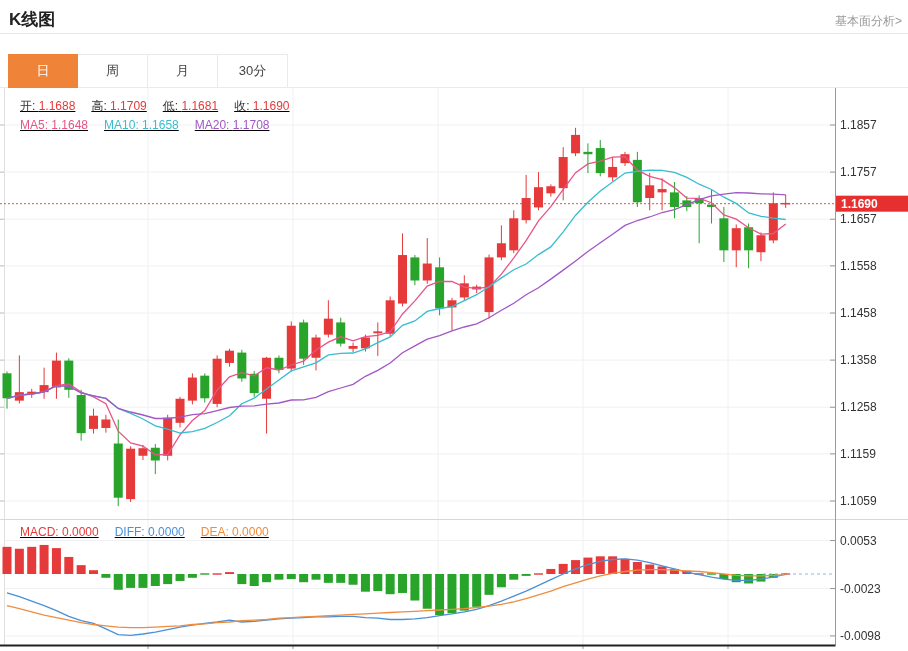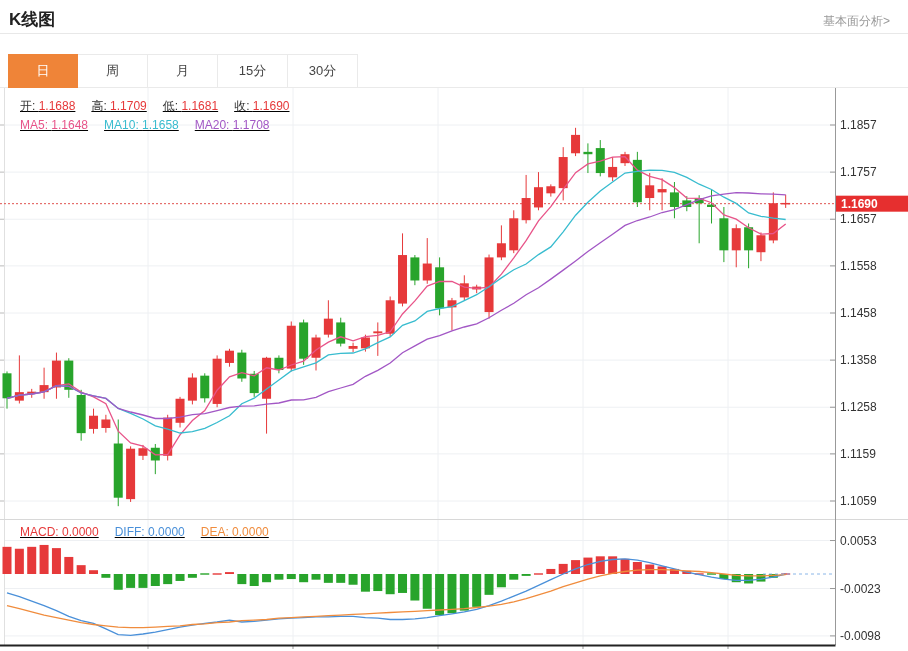--- a/index.html
+++ b/index.html
@@ -1,19 +1,19 @@
 <!DOCTYPE html>
 <html><head>
 <meta charset="utf-8">
 <style>
   html,body{margin:0;padding:0;background:#fff;}
   #app{position:relative;width:908px;height:651px;background:#fff;overflow:hidden;
        font-family:"Liberation Sans","DejaVu Sans",sans-serif;}
   .hdr-title{position:absolute;left:9px;top:8px;font-size:17px;font-weight:bold;color:#222;}
-  .hdr-link{position:absolute;right:18px;top:13px;font-size:12px;color:#999;cursor:pointer;text-decoration:none;}
+  .hdr-link{position:absolute;right:6px;top:13px;font-size:12px;color:#999;cursor:pointer;text-decoration:none;}
   .hdr-rule{position:absolute;left:0;top:33px;width:908px;height:1px;background:#e8e8e8;}
   .tabbar-rule{position:absolute;left:0;top:87px;width:908px;height:1px;background:#eaeaea;}
   .tabbar{position:absolute;left:8px;top:54px;display:flex;}
   .tab{width:70px;height:34px;box-sizing:border-box;border:1px solid #eaeaea;border-left:none;
        background:#fff;color:#444;font-size:13px;display:flex;align-items:center;justify-content:center;
        cursor:pointer;}
   .tab:first-child{border-left:1px solid #eaeaea;}
   .tab.active{background:#ef8438;border-color:#ef8438;color:#fff;}
   .legend{position:absolute;left:20px;font-size:12px;white-space:nowrap;z-index:5;text-decoration:underline;}
   .legend .pair{margin-right:16px;}
@@ -26,21 +26,20 @@
 
 <div class="hdr-title">K线图</div>
 <a class="hdr-link">基本面分析&gt;</a>
 <div class="hdr-rule"></div>
 
 <div class="tabbar-rule"></div>
 <div class="tabbar" id="tabbar">
       <div class="tab active">日</div>
       <div class="tab">周</div>
       <div class="tab">月</div>
-      <div class="tab">15分</div>
       <div class="tab">30分</div>
     </div>
 
 <div class="legend" style="top:98px;" id="legend-ohlc"><span class="pair"><span class="lab">开: </span><span style="color: rgb(230, 57, 58);">1.1688</span></span><span class="pair"><span class="lab">高: </span><span style="color: rgb(230, 57, 58);">1.1709</span></span><span class="pair"><span class="lab">低: </span><span style="color: rgb(230, 57, 58);">1.1681</span></span><span class="pair"><span class="lab">收: </span><span style="color: rgb(230, 57, 58);">1.1690</span></span></div>
 <div class="legend" style="top:118px;" id="legend-ma"><span class="pair"><span class="lab" style="color: rgb(232, 84, 137);">MA5: </span><span style="color: rgb(232, 84, 137);">1.1648</span></span><span class="pair"><span class="lab" style="color: rgb(56, 188, 207);">MA10: </span><span style="color: rgb(56, 188, 207);">1.1658</span></span><span class="pair"><span class="lab" style="color: rgb(162, 87, 197);">MA20: </span><span style="color: rgb(162, 87, 197);">1.1708</span></span></div>
 <div class="legend" style="top:525px;" id="legend-macd"><span class="pair"><span class="lab" style="color: rgb(230, 57, 58);">MACD: </span><span style="color: rgb(230, 57, 58);">0.0000</span></span><span class="pair"><span class="lab" style="color: rgb(74, 144, 217);">DIFF: </span><span style="color: rgb(74, 144, 217);">0.0000</span></span><span class="pair"><span class="lab" style="color: rgb(240, 140, 61);">DEA: </span><span style="color: rgb(240, 140, 61);">0.0000</span></span></div>
 
 <div>
   <svg id="chart" width="908" height="651">
         <line x1="148" y1="88" x2="148" y2="645" stroke="#eef0f3" stroke-width="1"></line>

